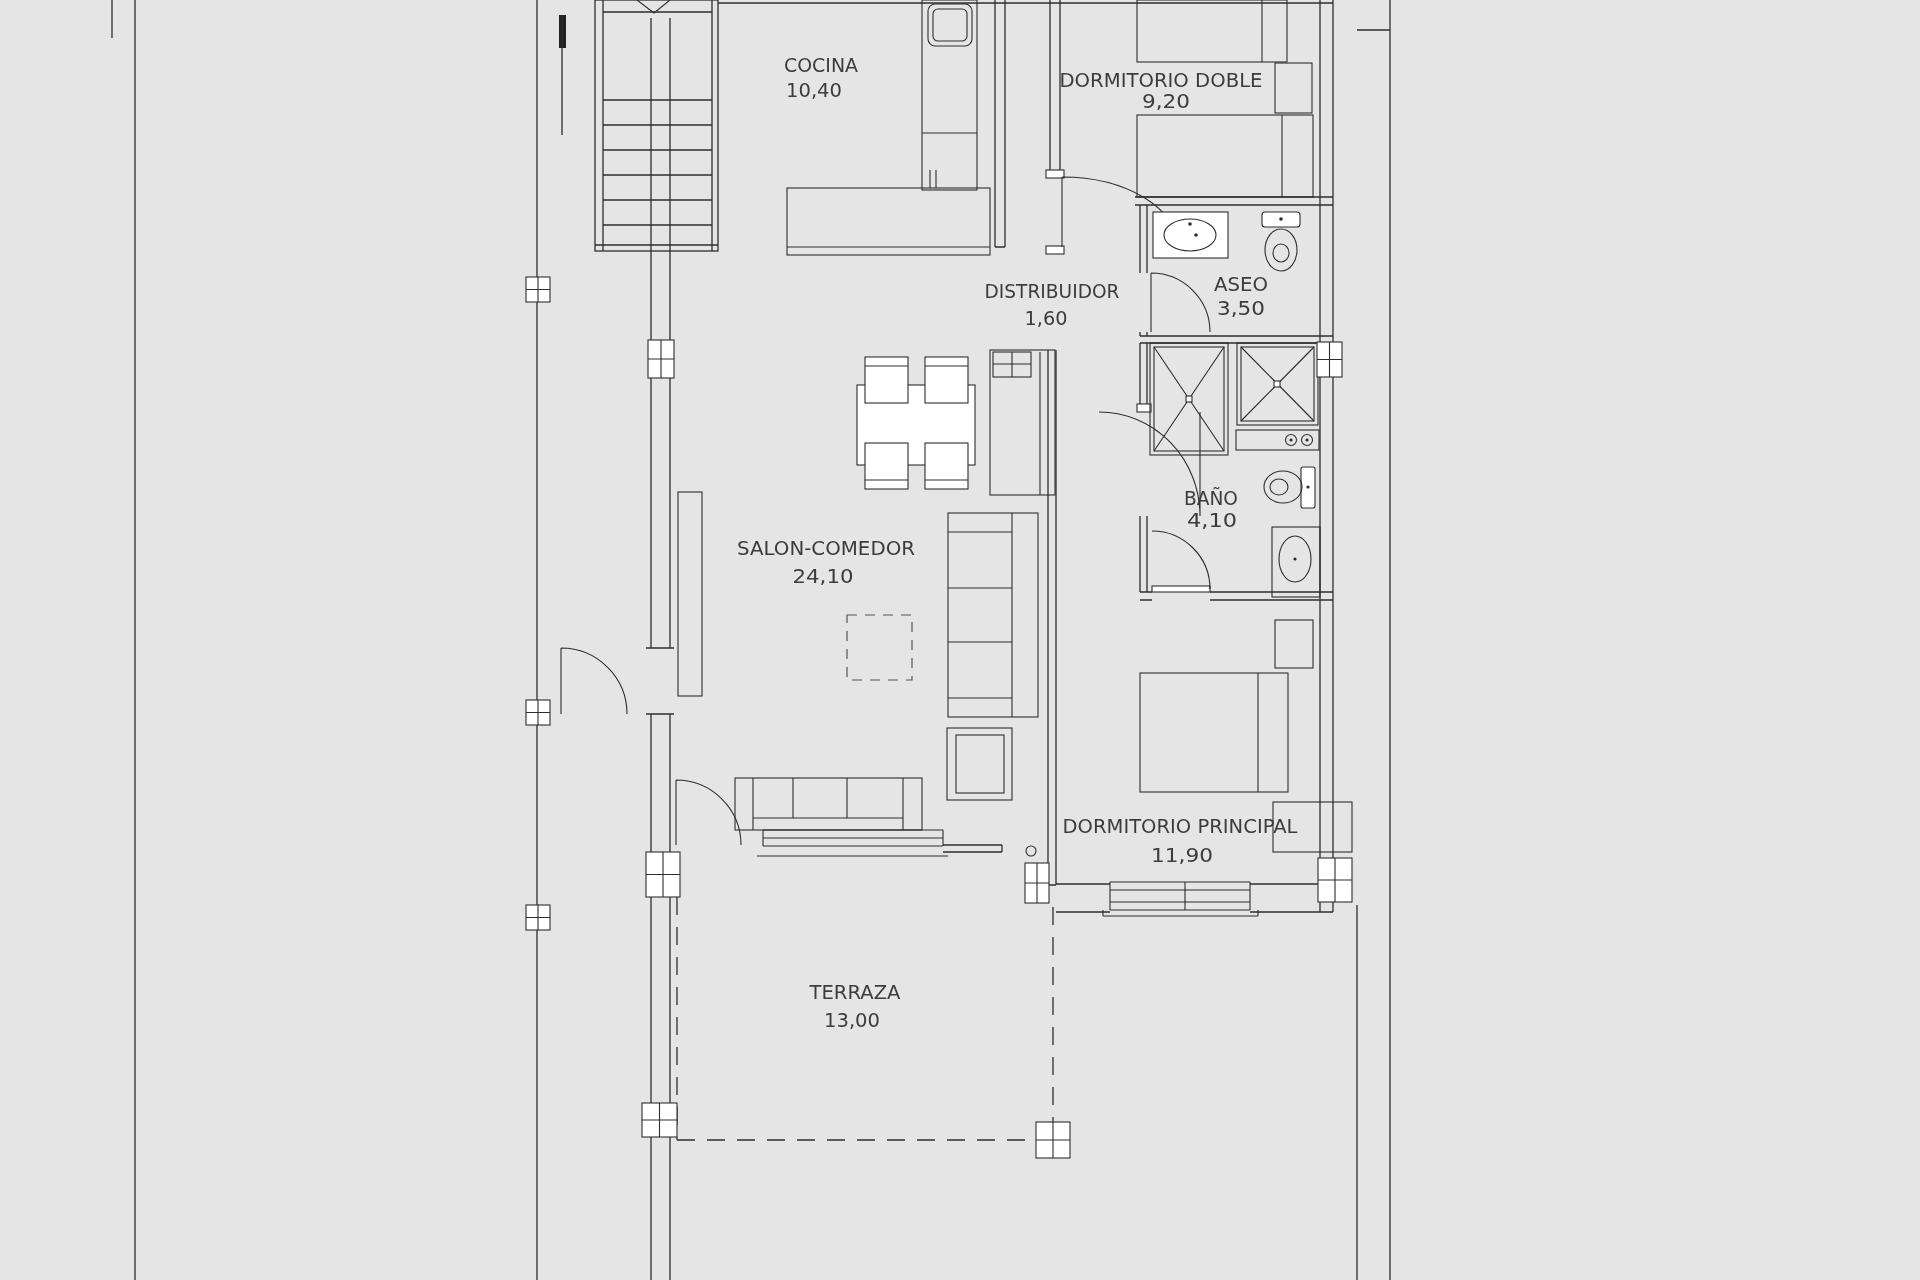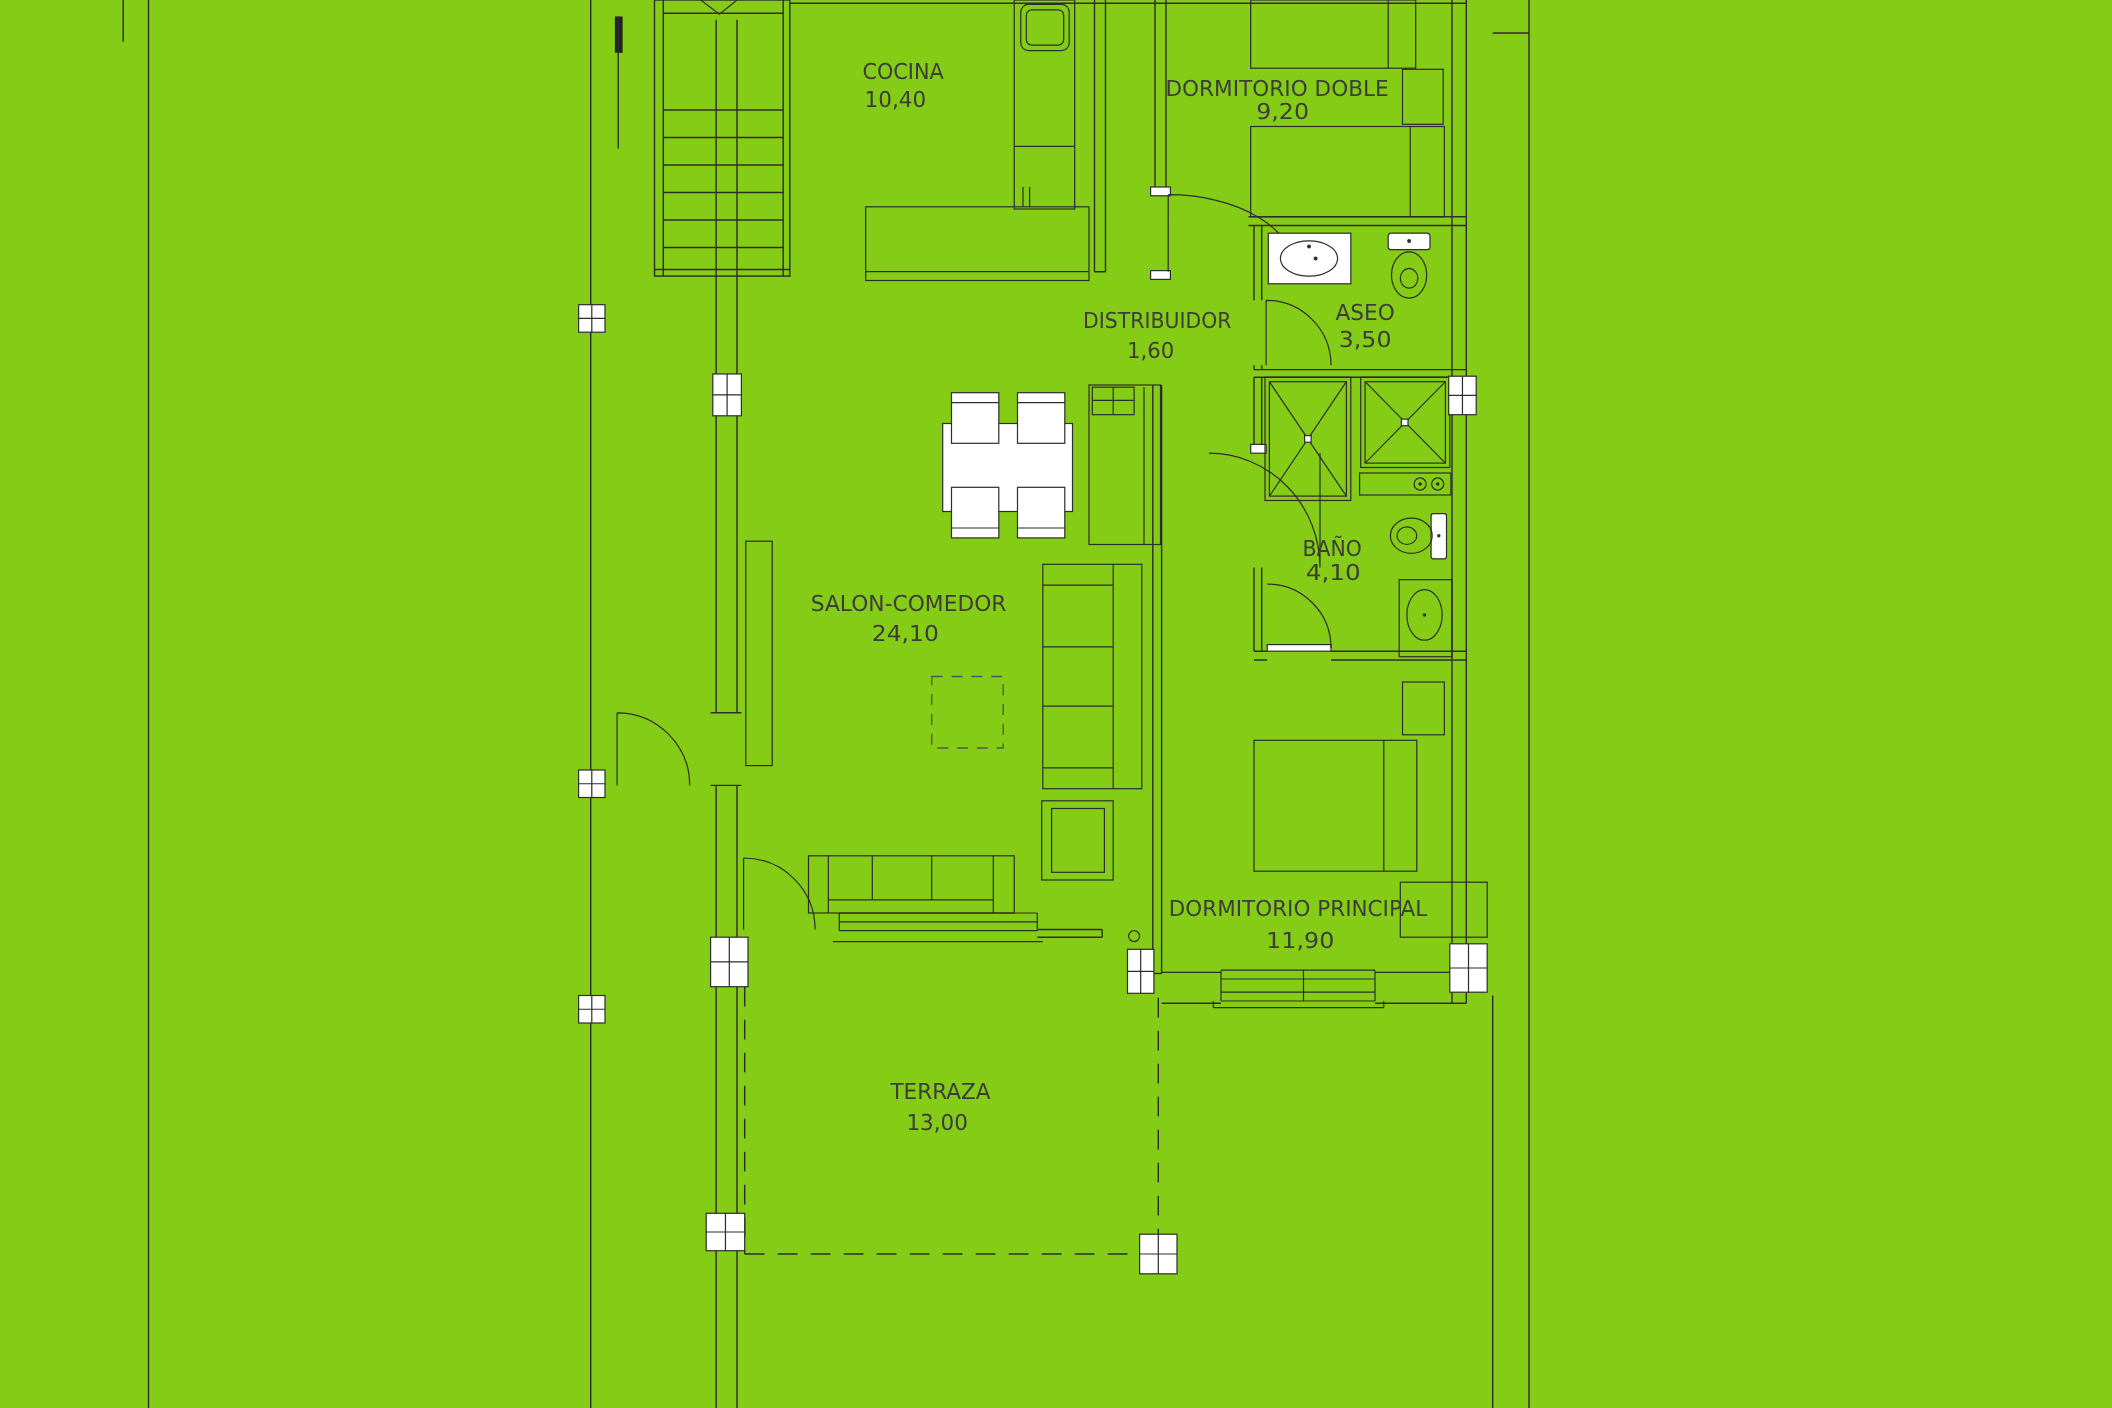--- a/index.html
+++ b/index.html
@@ -1,16 +1,16 @@
 <!DOCTYPE html>
 <html><head>
 <meta charset="utf-8">
 <style>
   html,body{margin:0;padding:0;background:#ffffff;}
-  .canvas{position:relative;width:1920px;height:1280px;background:#84cc16;overflow:hidden;
+  .canvas{position:relative;width:1920px;height:1280px;background:#e5e5e5;overflow:hidden;
           font-family:"DejaVu Sans", sans-serif;}
   svg{position:absolute;left:0;top:0;}
   svg text{fill:#3c3c3c;font-family:"DejaVu Sans", sans-serif;font-size:20px;}
   .w{stroke:#2e2e2e;stroke-width:1.3;fill:none;}
   .f{stroke:#2e2e2e;stroke-width:1.1;fill:none;}
   .wf{stroke:#2e2e2e;stroke-width:1.1;fill:#ffffff;}
   .dash{stroke:#2e2e2e;stroke-width:1.3;fill:none;stroke-dasharray:18 12;}
   .dsh2{stroke:#555;stroke-width:1.2;fill:none;stroke-dasharray:10 8;}
   .dot{fill:#2e2e2e;stroke:none;}
   .blk{fill:#222;stroke:none;}

